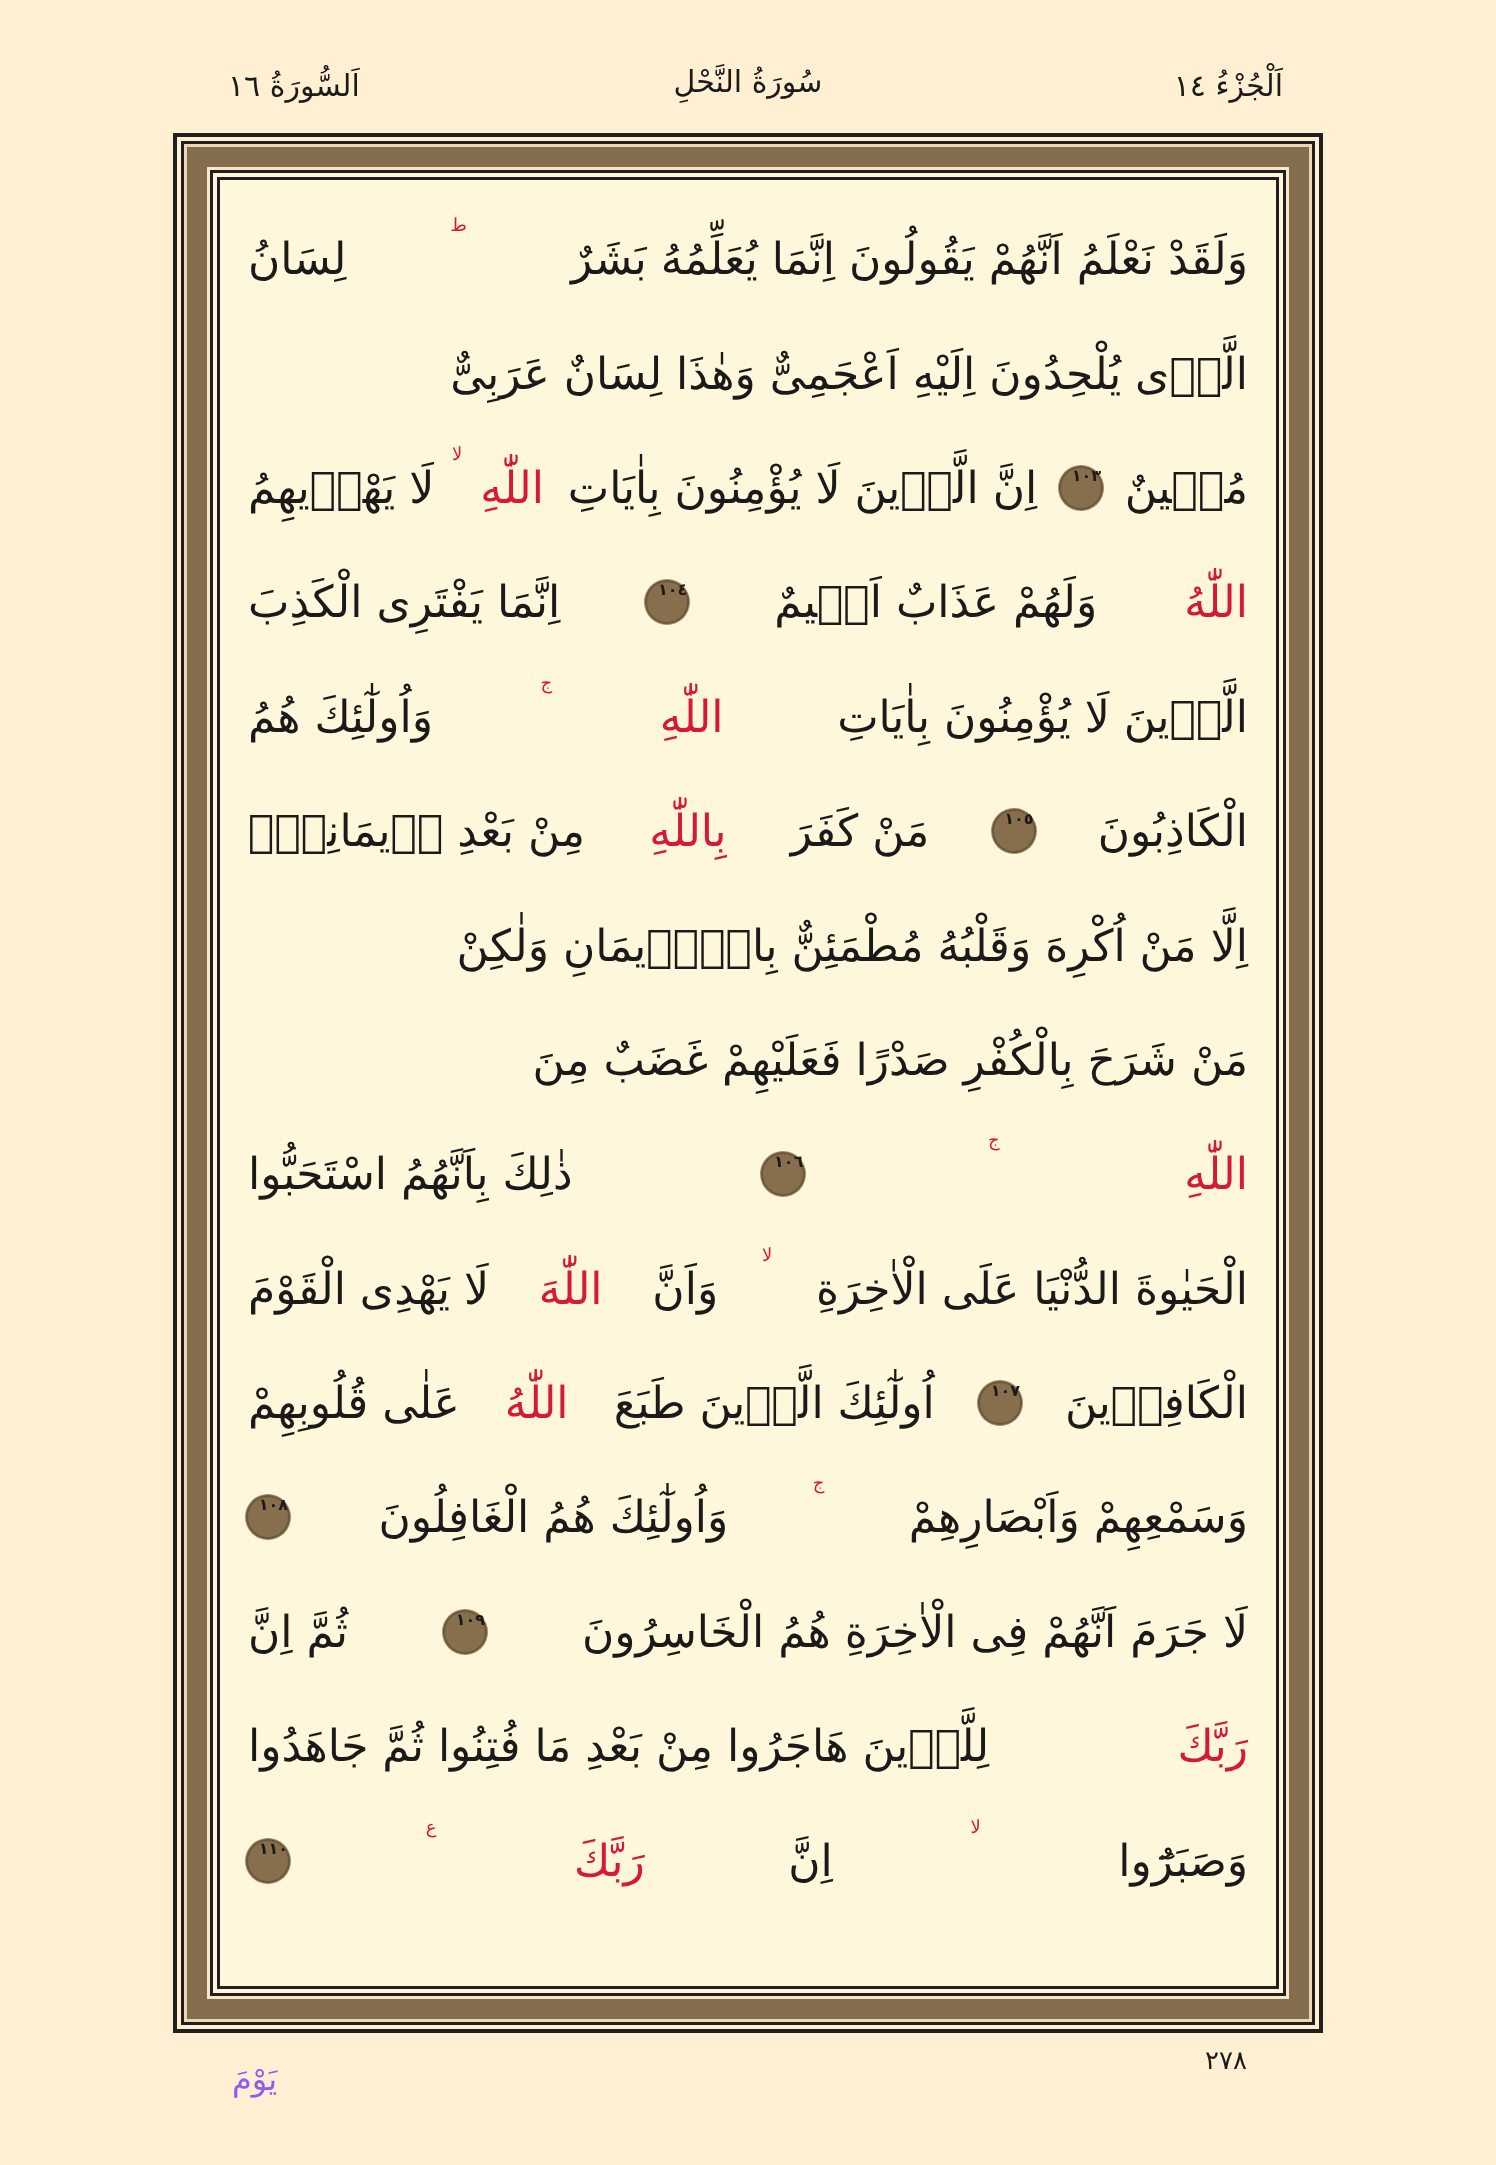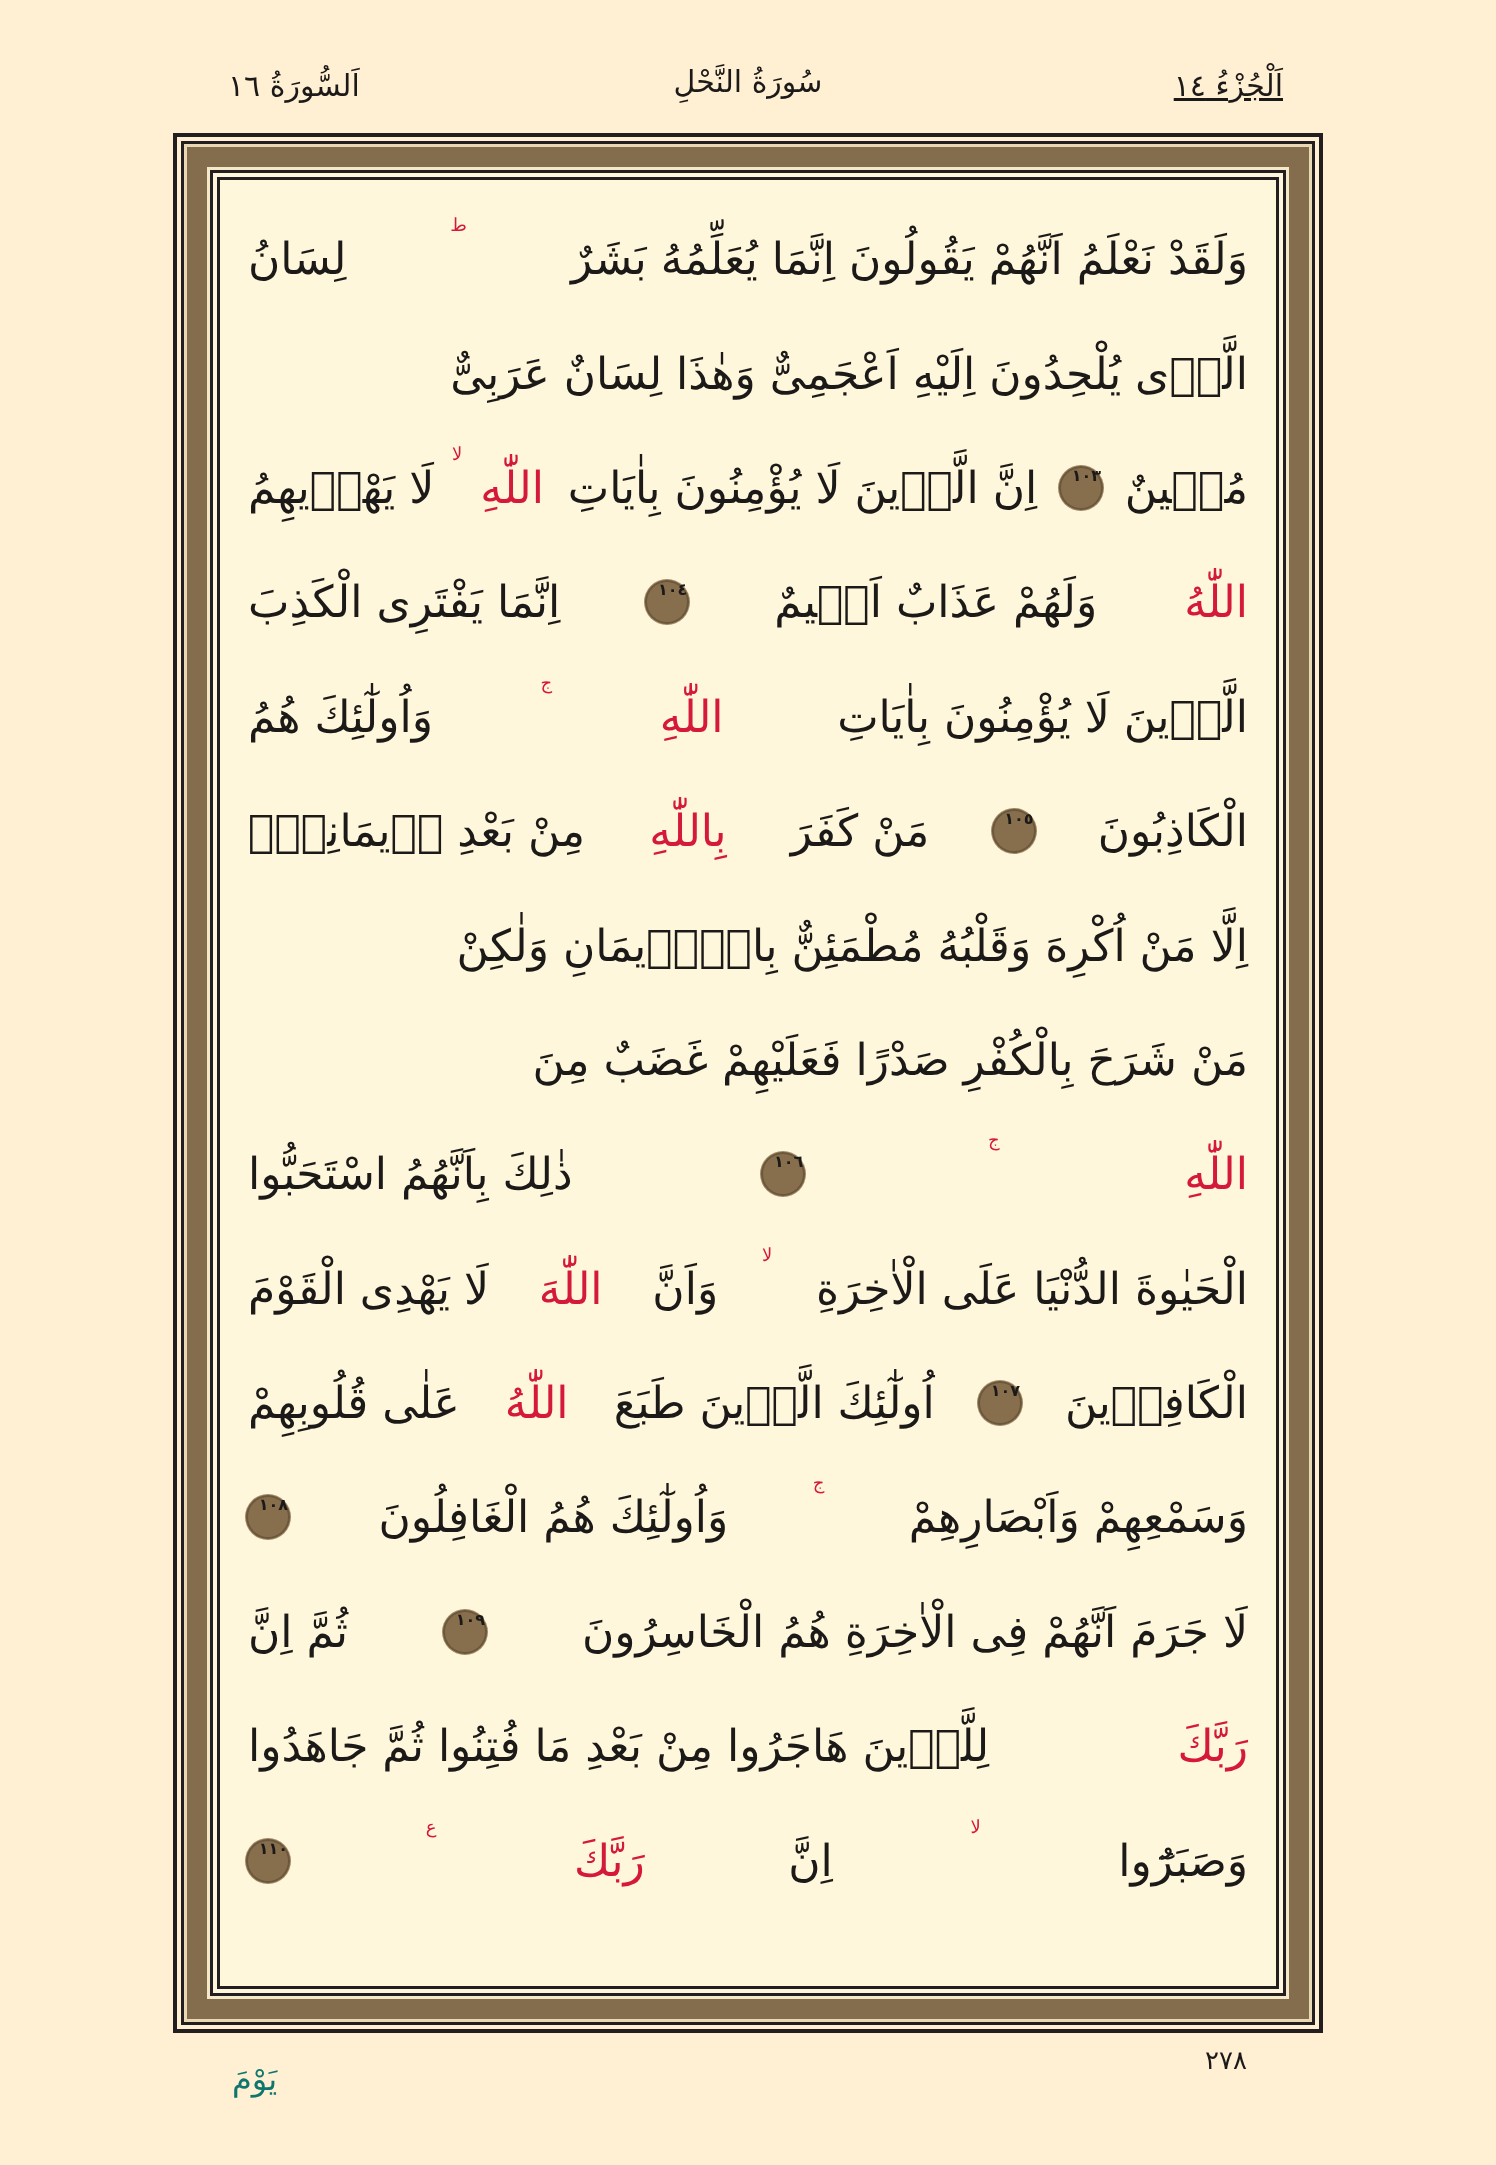--- a/index.html
+++ b/index.html
@@ -23,21 +23,21 @@
       height: 70px;
       direction: rtl;
     }
     .hdr-item {
       position: absolute;
       top: 8px;
       font-size: 30px;
       color: #1c1a18;
       white-space: nowrap;
     }
-    .hdr-juz { right: 40px; text-decoration: underline; }
+    .hdr-juz { right: 40px; }
     .hdr-sura-name { left: 50%; transform: translateX(-50%); font-size: 30px; top: 4px; }
     .hdr-sura-no { left: 55px; }
 
     
     .frame-outer {
       position: absolute;
       left: 173px;
       top: 133px;
       width: 1150px;
       height: 1900px;
@@ -127,21 +127,21 @@
       font-size: 26px;
       color: #1c1a18;
       direction: rtl;
     }
     .footer-catch {
       position: absolute;
       top: 2060px;
       left: 232px;
       font-family: "DejaVu Serif", serif;
       font-size: 32px;
-      color: #0f766e;
+      color: #8b5cf6;
       direction: rtl;
     }
   </style>
 </head>
 <body>
 
 <div class="header">
   <span class="hdr-item hdr-juz">اَلْجُزْءُ ١٤</span>
   <span class="hdr-item hdr-sura-name">سُورَةُ النَّحْلِ</span>
   <span class="hdr-item hdr-sura-no">اَلسُّورَةُ ١٦</span>

